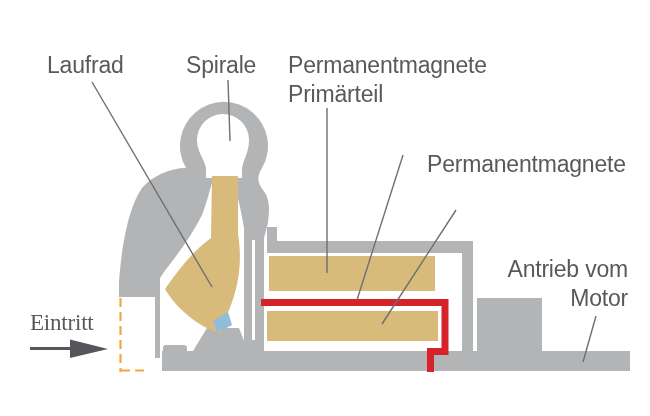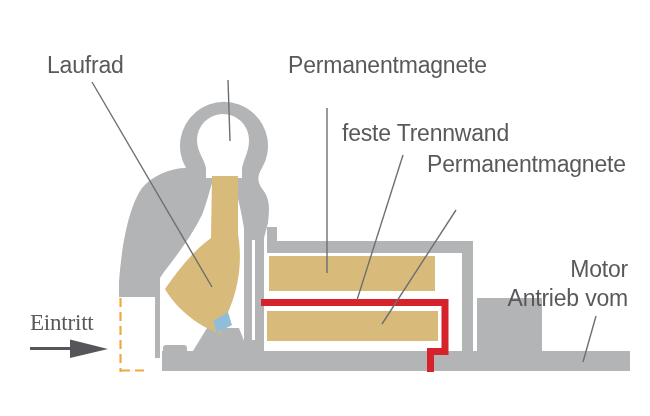--- a/index.html
+++ b/index.html
@@ -95,35 +95,36 @@
     <line class="leader" x1="327" y1="108" x2="327" y2="273"></line>
     <line class="leader" x1="403" y1="155" x2="357" y2="300"></line>
     <line class="leader" x1="456" y1="210" x2="382" y2="324"></line>
     <line class="leader" x1="596" y1="316" x2="583" y2="362"></line>
   </svg>
 
   <div class="label" style="left:47px;top:51px;">
     <span class="ln">Laufrad</span>
   </div>
 
+  <div class="label" style="left:186px;top:51px;">
+    <span class="ln">Spirale</span>
+  </div>
 
   <div class="label" style="left:288px;top:51px;">
     <span class="ln">Permanentmagnete</span>
+    <span class="ln">Primärteil</span>
   </div>
 
-  <div class="label" style="left:342px;top:119px;">
-    <span class="ln">feste Trennwand</span>
-  </div>
 
   <div class="label" style="left:427px;top:150px;">
     <span class="ln">Permanentmagnete</span>
   </div>
 
   <div class="label align-right" style="left:440px;top:255px;width:188px;">
+    <span class="ln">Antrieb vom</span>
     <span class="ln">Motor</span>
-    <span class="ln">Antrieb vom</span>
   </div>
 
   <div class="label" style="left:30px;top:308px;font-family:Liberation Serif, serif;">
     <span class="ln">Eintritt</span>
   </div>
 
 </div>
 
 </body></html>

